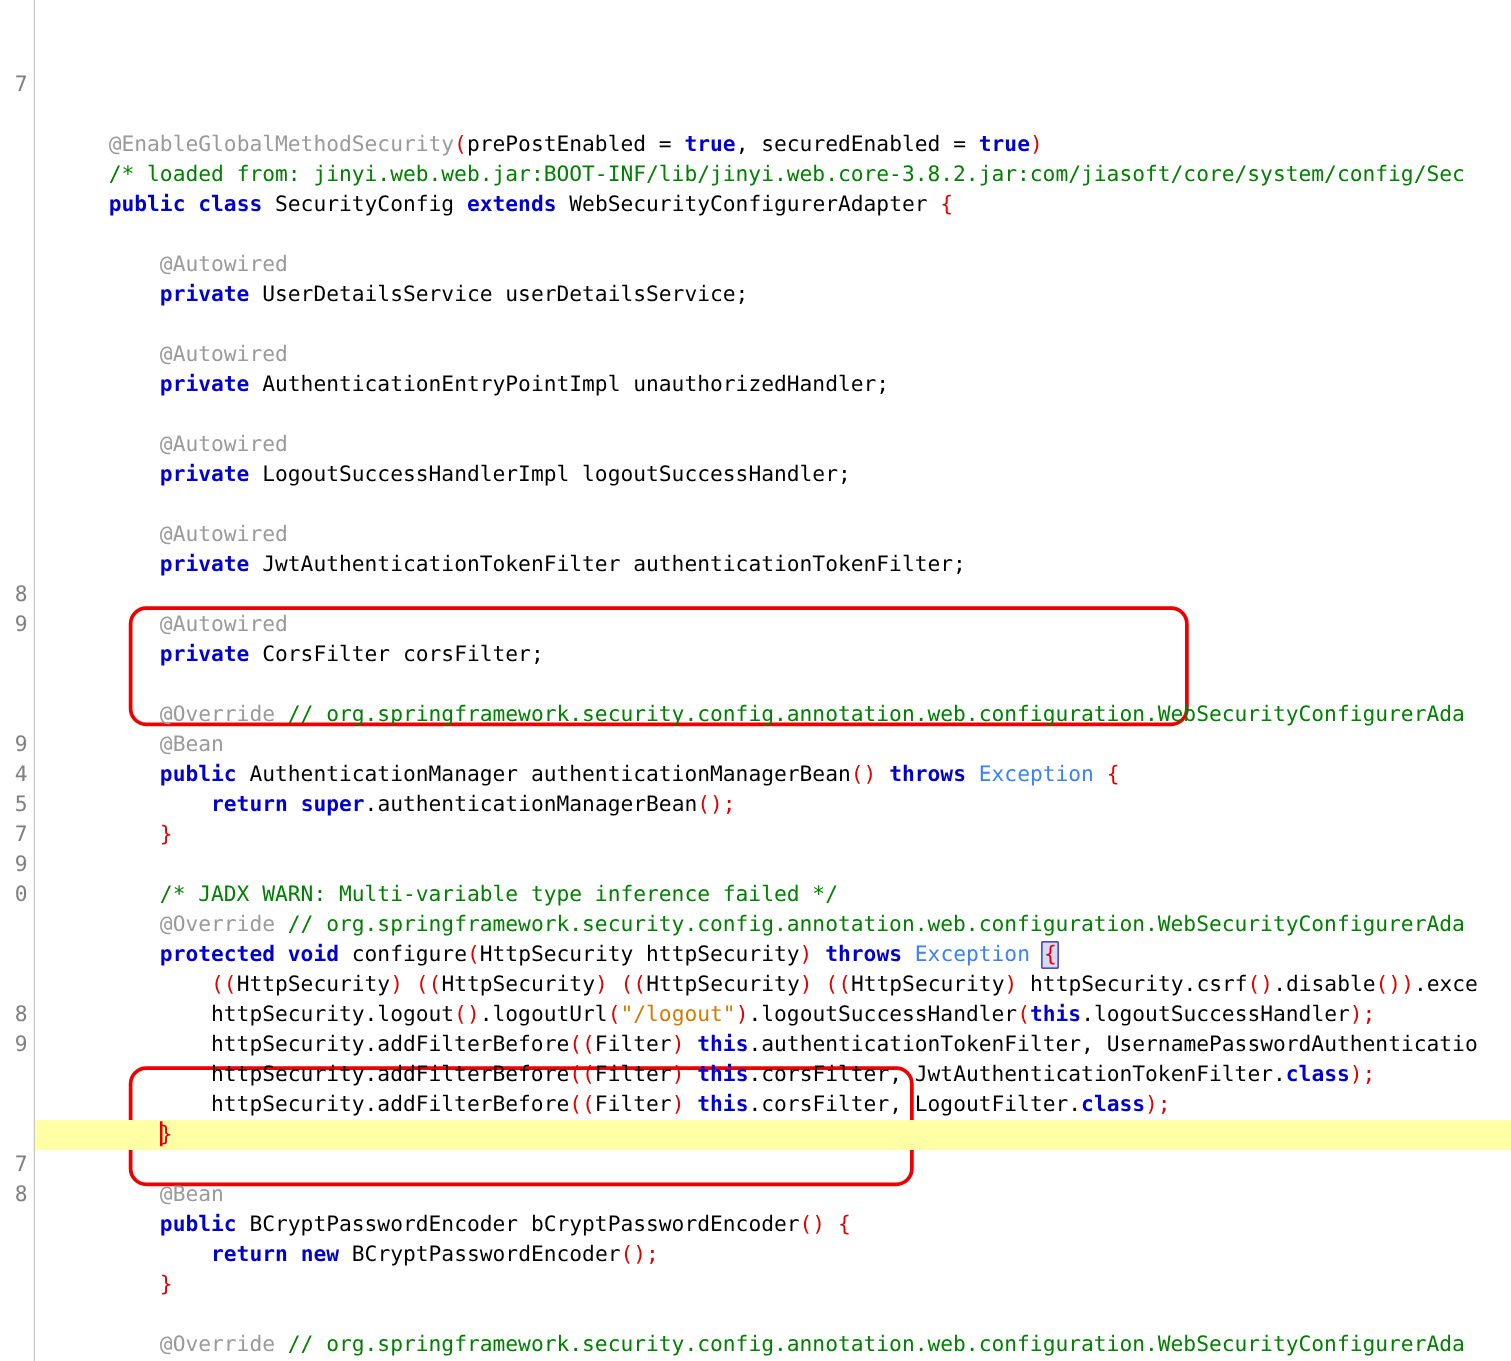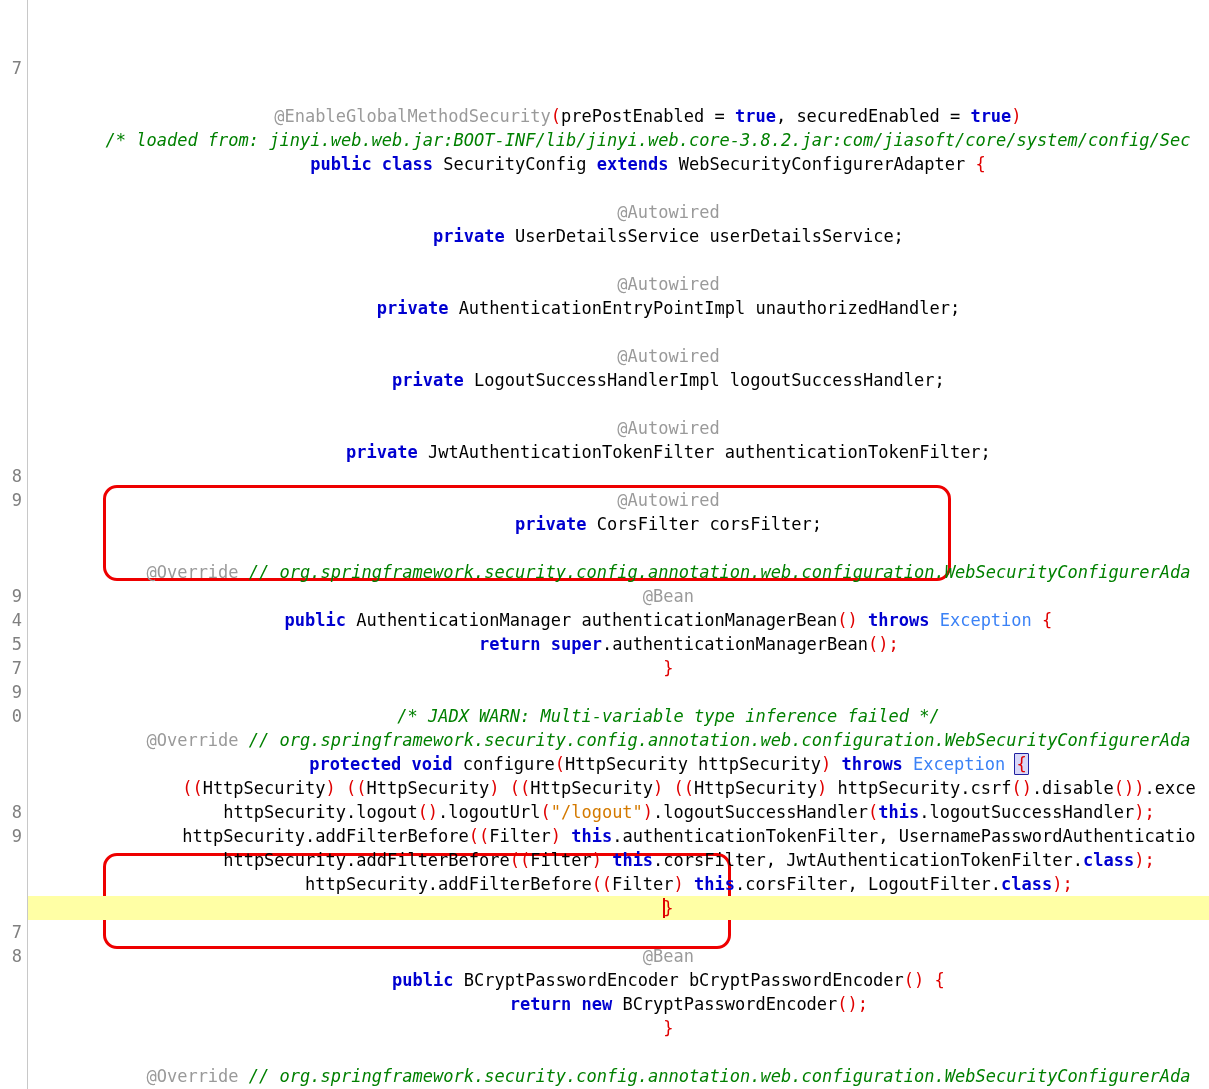--- a/index.html
+++ b/index.html
@@ -32,27 +32,27 @@
     position:relative;
     flex:1;
     padding-top:8px;
     padding-left:18px;
     font-size:17px;
     line-height:24px;
     white-space:pre;
     overflow:hidden;
     color:#000000;
   }
-  .cl{height:24px;white-space:pre;position:relative;text-align:center;}
+  .cl{height:24px;white-space:pre;position:relative;}
   .cl.hl{background:#ffffa5;margin-left:-18px;padding-left:18px;}
 
   
   .kw      {color:#0000d0;font-weight:bold;}
   .ann     {color:#9a9a9a;}
-  .cmt     {color:#008000;font-style:italic;}
+  .cmt     {color:#008000;}
   .str     {color:#d47a00;}
   .punc    {color:#e00000;}
   .excp    {color:#3b82f6;}
   .plain   {color:#000000;}
 
   
   .bracematch{
     background:#d8d8f8;
     border:1px solid #2020a0;
     color:#e00000;

